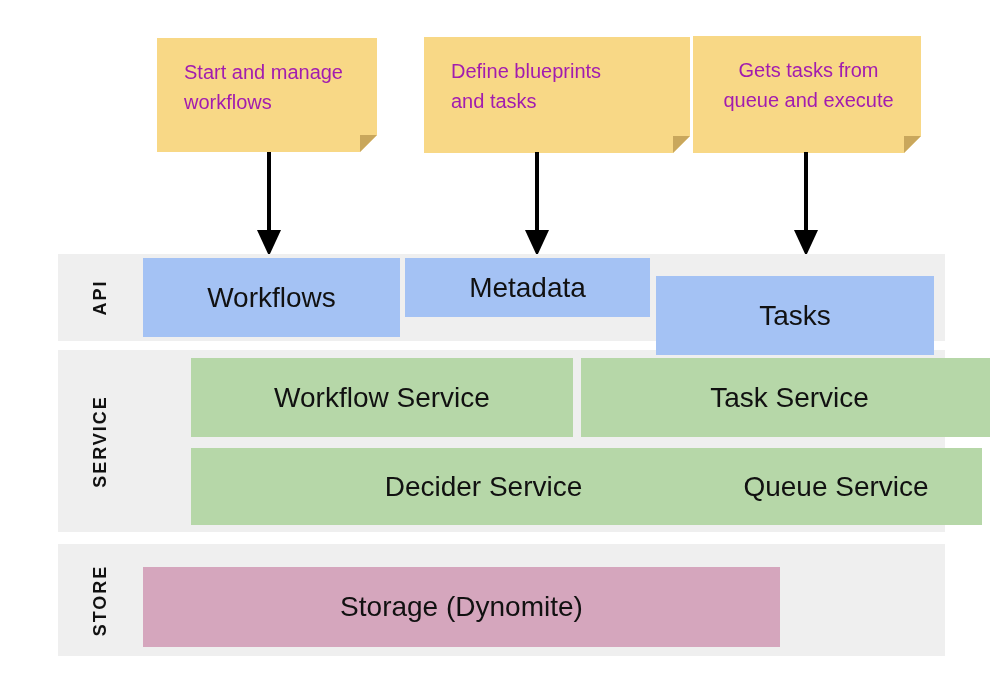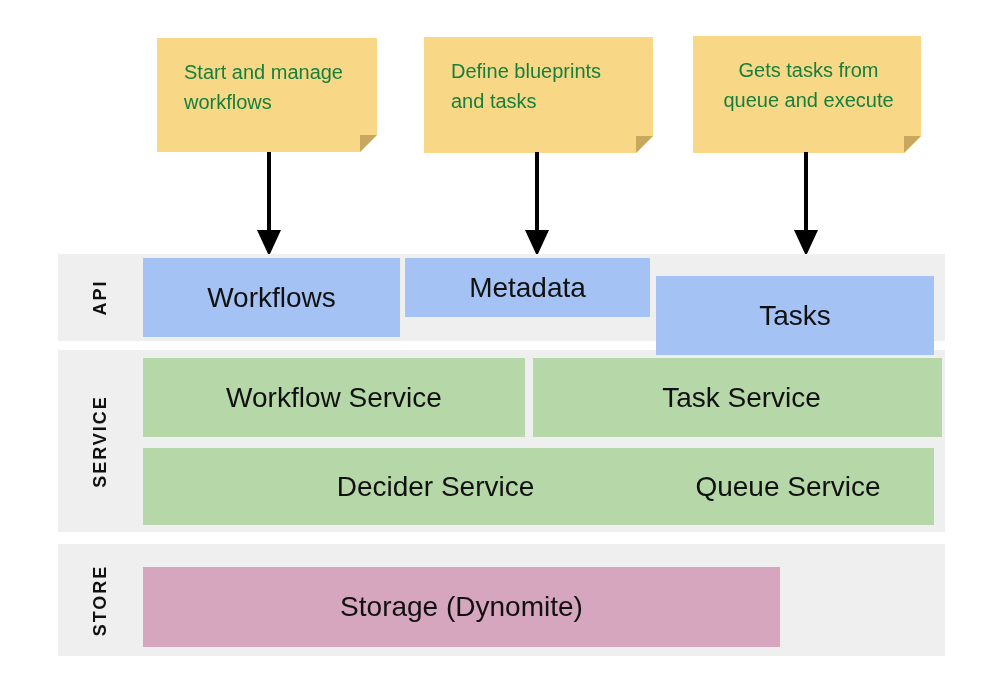--- a/index.html
+++ b/index.html
@@ -8,21 +8,21 @@
     font-family:"Liberation Sans", sans-serif; color:#000; overflow:hidden;
   }
 
   
   .note {
     position:absolute; background:#F8D886;
     clip-path: polygon(0 0, 100% 0, 100% calc(100% - 17px), calc(100% - 17px) 100%, 0 100%);
   }
   .note-text {
     display:block; padding:19px 24px 0 27px;
-    font-size:20px; line-height:30px; white-space:pre-line; color:#15803d;
+    font-size:20px; line-height:30px; white-space:pre-line; color:#a21caf;
   }
   .note-fold {
     position:absolute; right:0; bottom:0; width:17px; height:17px;
     background:#C9A75C;
   }
 
   
   .arrow { position:absolute; width:24px; height:104px; }
   .arrow-line { position:absolute; left:10px; top:0; width:4px; height:80px; background:#000; }
   .arrow-head {
@@ -41,35 +41,35 @@
     transform:rotate(-90deg); white-space:nowrap;
     font-size:18px; font-weight:bold; letter-spacing:2px; color:#111;
   }
 
   
   .box {
     position:absolute; display:flex; align-items:center; justify-content:center;
     font-size:28px; color:#111;
   }
   .box--api     { background:#A4C2F4; }
-  .box--service { background:#B6D7A8; }
+  .box--service { background:#B6D7A8;margin-left:48px; }
   .box--store   { background:#D5A6BD; }
 </style>
 </head>
 <body>
 
 <div class="canvas">
 
   <div class="note" style="left:157px; top:38px; width:220px; height:114px;">
     <span class="note-text">Start and manage
 workflows</span>
     <span class="note-fold"></span>
   </div>
 
-  <div class="note" style="left:424px; top:37px; width:229px; height:116px;">
+  <div class="note" style="left:424px; top:37px; width:266px; height:116px;">
     <span class="note-text">Define blueprints
 and tasks</span>
     <span class="note-fold"></span>
   </div>
 
   <div class="note" style="left:693px; top:36px; width:228px; height:117px;text-align:center;">
     <span class="note-text">Gets tasks from
 queue and execute</span>
     <span class="note-fold"></span>
   </div>

